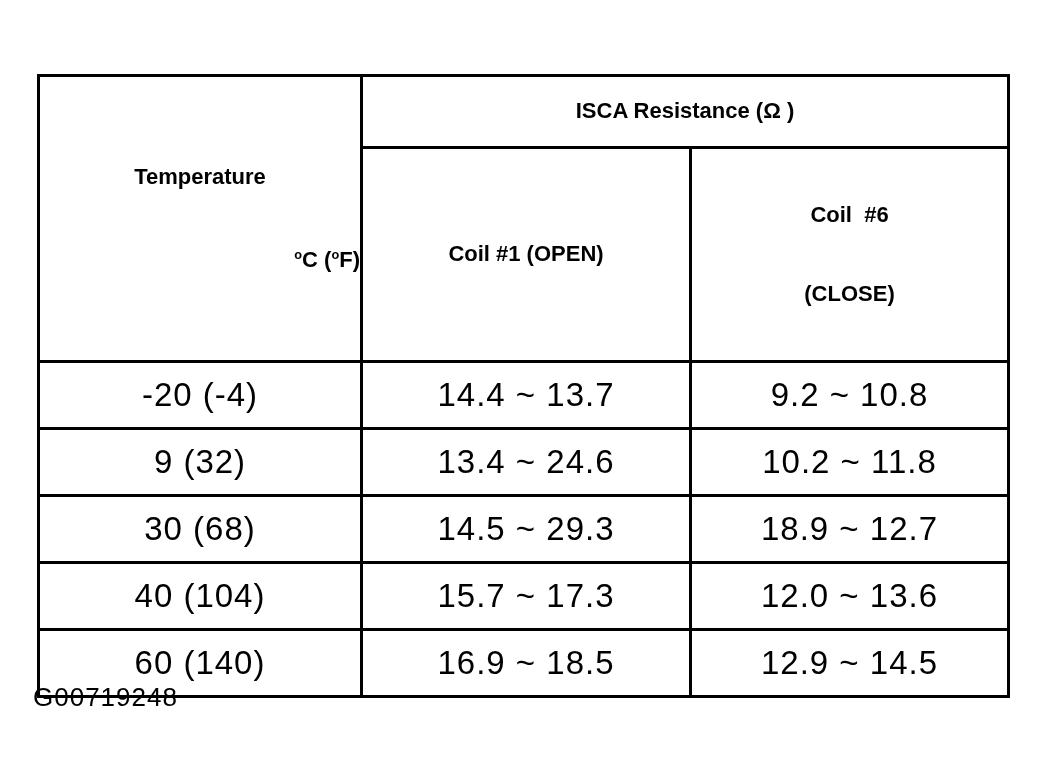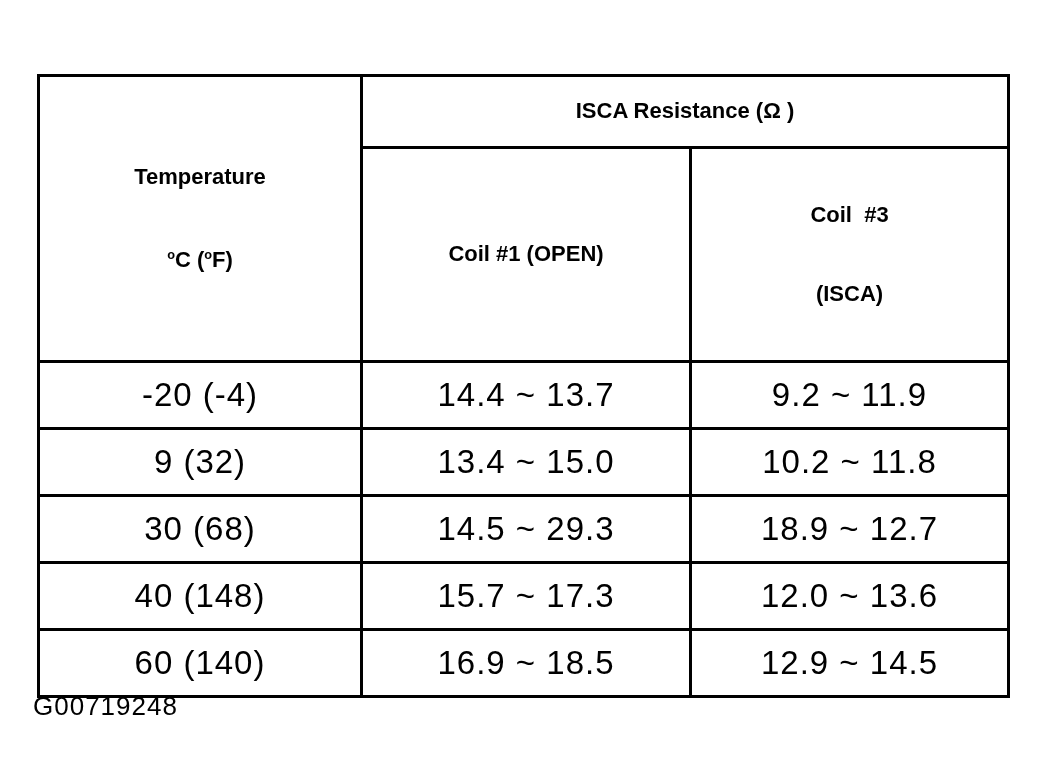--- a/index.html
+++ b/index.html
@@ -40,35 +40,34 @@
   }
   .row-isca-title { height: 72px; }
   .row-coil-headers { height: 110px; }
   .doc-table tbody tr { height: 67px; }
   .doc-table tbody td {
     font-size: 33px;
     font-weight: normal;
     letter-spacing: 1px;
     white-space: pre-wrap;
   }
-  .temp-header-line2 { margin-top: 4px; }
+  .temp-header-line2 { margin-top: 4px; text-align: right; }
   sup.deg {
     font-size: 58%;
     vertical-align: super;
     line-height: 0;
     font-weight: bold;
   }
   .figure-id {
     position: absolute;
     left: 33px;
     top: 682px;
     font-size: 26px;
     font-weight: normal;
     letter-spacing: 1px;
-    margin-top: 9px;
   }
 </style>
 </head>
 <body>
 
 <table class="doc-table">
   <colgroup>
     <col style="width:323px">
     <col style="width:329px">
     <col style="width:318px">
@@ -77,43 +76,43 @@
     <tr class="row-isca-title">
       <th rowspan="2">
         <div>Temperature</div>
         <div class="temp-header-line2"><sup class="deg">o</sup><span>C (</span><sup class="deg">o</sup><span>F)</span></div>
       </th>
       <th colspan="2">ISCA Resistance (Ω )</th>
     </tr>
     <tr class="row-coil-headers">
       <th>Coil #1 (OPEN)</th>
       <th>
-        <div>Coil  #3</div>
-        <div>(ISCA)</div>
+        <div>Coil  #6</div>
+        <div>(CLOSE)</div>
       </th>
     </tr>
   </thead>
   <tbody>
     <tr>
       <td>-20 (-4)</td>
       <td>14.4 ~ 13.7</td>
-      <td>9.2 ~ 11.9</td>
+      <td>9.2 ~ 10.8</td>
     </tr>
     <tr>
       <td>9 (32)</td>
-      <td>13.4 ~ 15.0</td>
+      <td>13.4 ~ 24.6</td>
       <td>10.2 ~ 11.8</td>
     </tr>
     <tr>
       <td>30 (68)</td>
       <td>14.5 ~ 29.3</td>
       <td>18.9 ~ 12.7</td>
     </tr>
     <tr>
-      <td>40 (148)</td>
+      <td>40 (104)</td>
       <td>15.7 ~ 17.3</td>
       <td>12.0 ~ 13.6</td>
     </tr>
     <tr>
       <td>60 (140)</td>
       <td>16.9 ~ 18.5</td>
       <td>12.9 ~ 14.5</td>
     </tr>
 
   </tbody>

